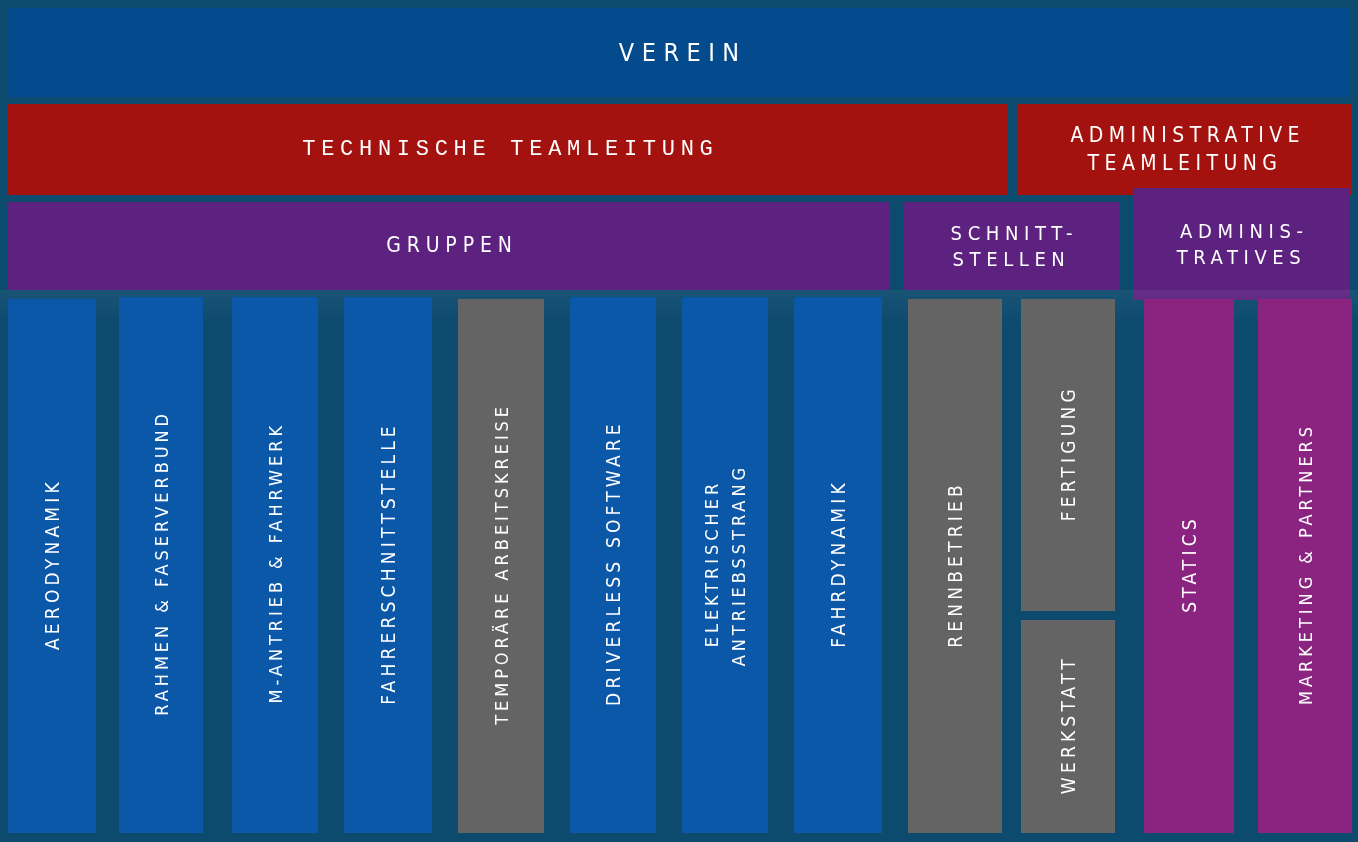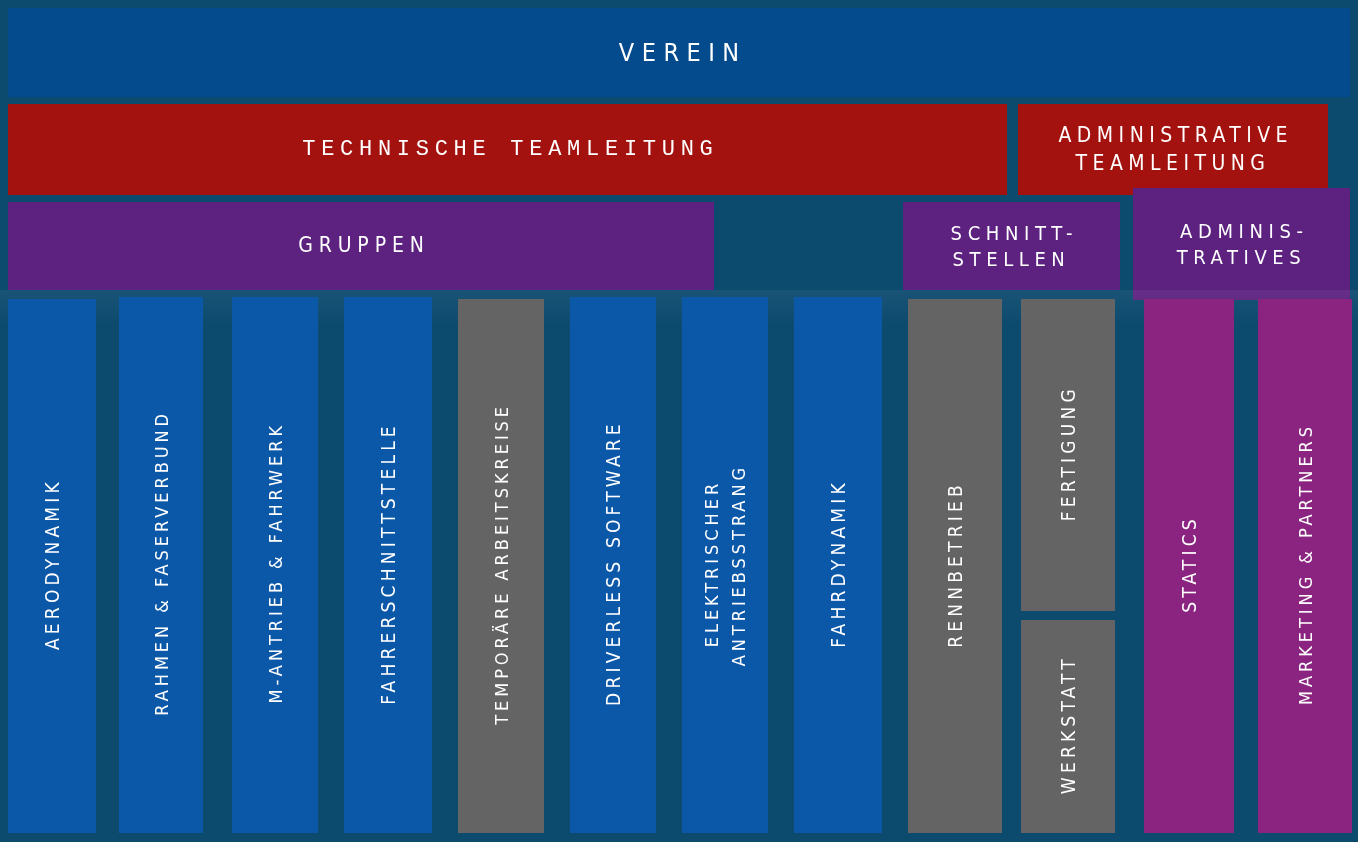--- a/index.html
+++ b/index.html
@@ -37,29 +37,29 @@
     text-indent:0.30em;
   }
   
   .lvl-lead{
     background:#A3120E;
     font-size:22px;
     letter-spacing:0.26em;
     text-indent:0.26em;
   }
   .lead-tech{left:8px;top:104px;width:999px;height:91px;font-family:Liberation Mono, monospace;}
-  .lead-admin{left:1018px;top:104px;width:310px;height:91px;font-size:21px;padding:0 25px;}
+  .lead-admin{left:1018px;top:104px;width:334px;height:91px;font-size:21px;padding:0 25px;}
   
   .lvl-grp{
     background:#5D2280;
     font-size:21px;
     letter-spacing:0.28em;
     text-indent:0.28em;
   }
-  .grp-gruppen{left:8px;top:202px;width:706px;height:88px;}
+  .grp-gruppen{left:8px;top:202px;width:882px;height:88px;}
   .grp-schnitt{left:903px;top:202px;width:217px;height:88px;font-size:20px;padding:1px 8px;}
   .grp-admin{left:1133px;top:188px;width:217px;height:112px;font-size:20px;padding:0 8px;}
 
   
   .col{
     position:absolute;
     box-sizing:border-box;
     display:flex;
     align-items:center;
     justify-content:center;

